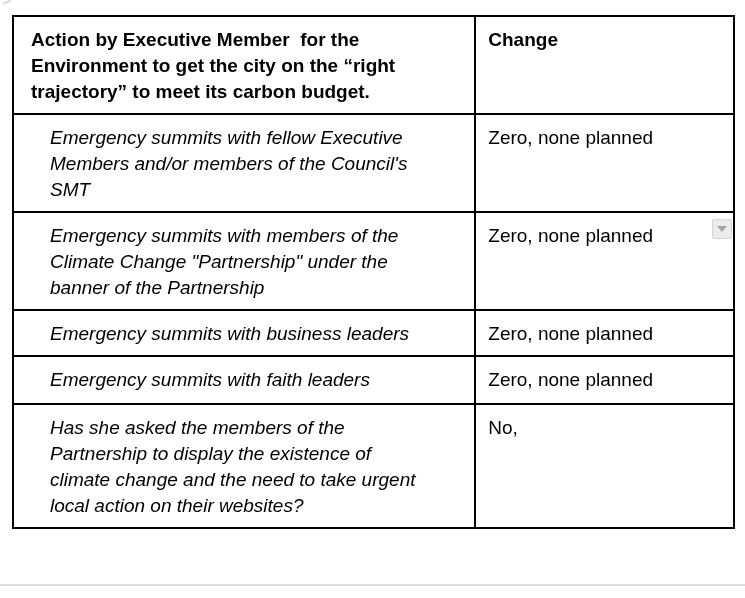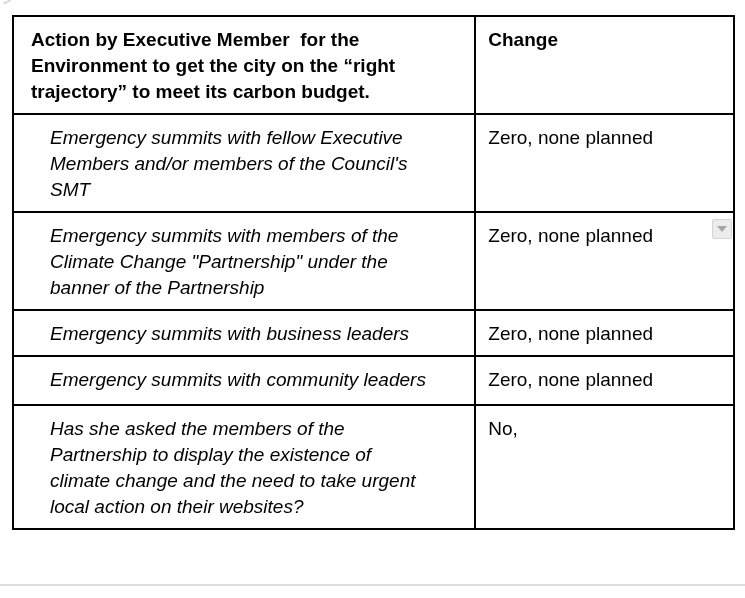--- a/index.html
+++ b/index.html
@@ -118,22 +118,22 @@
   <tr class="r-1">
     <td class="cell-q">Emergency summits with members of the
 Climate Change "Partnership" under the
 banner of the Partnership</td>
     <td class="cell-a">Zero, none planned</td>
   </tr>
   <tr class="r-2">
     <td class="cell-q">Emergency summits with business leaders</td>
     <td class="cell-a">Zero, none planned</td>
   </tr>
-  <tr class="r-4">
-    <td class="cell-q">Emergency summits with community leaders</td>
+  <tr class="r-3">
+    <td class="cell-q">Emergency summits with faith leaders</td>
     <td class="cell-a">Zero, none planned</td>
   </tr>
   <tr class="r-5">
     <td class="cell-q">Has she asked the members of the
 Partnership to display the existence of
 climate change and the need to take urgent
 local action on their websites?</td>
     <td class="cell-a">No,</td>
   </tr>
 </tbody>

